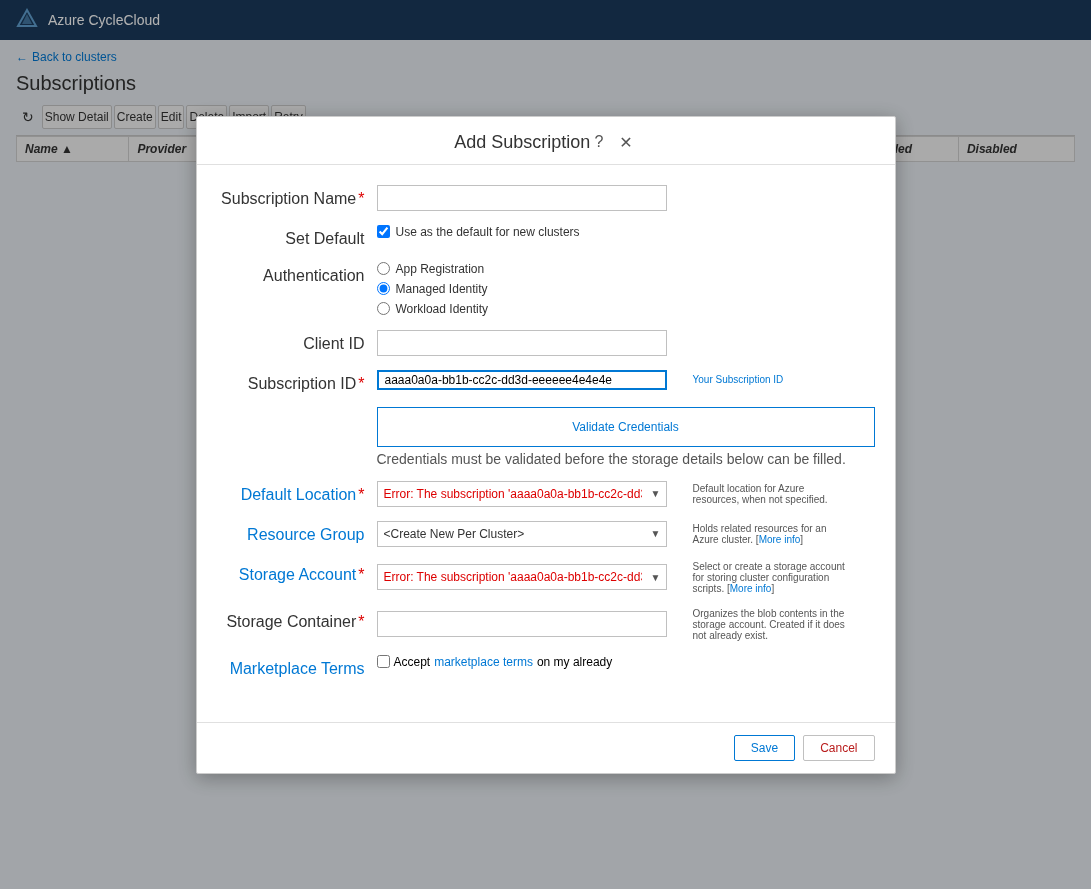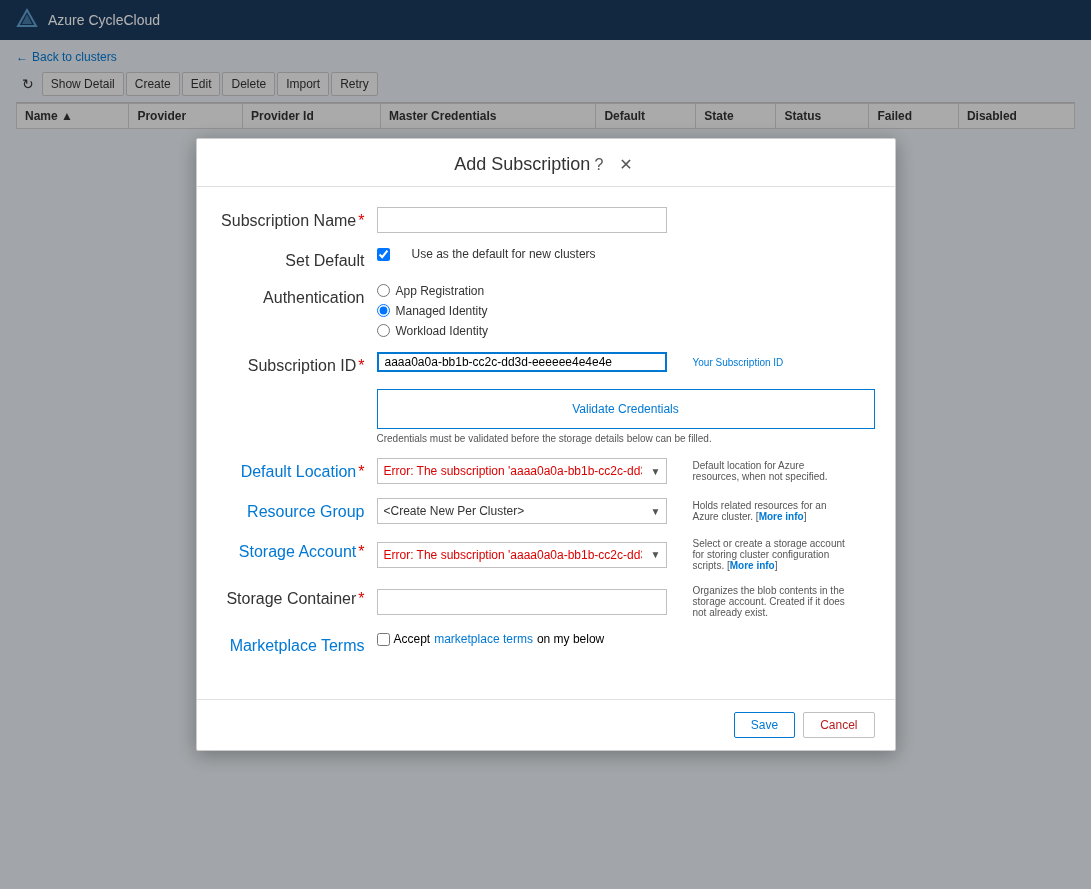--- a/index.html
+++ b/index.html
@@ -48,21 +48,21 @@
       display: flex;
       align-items: center;
       gap: 2px;
       border-bottom: 1px solid #c8c8c8;
       padding-bottom: 6px;
       margin-bottom: 0;
     }
     .toolbar-btn {
       background: #f4f4f4;
       border: 1px solid #c8c8c8;
-      padding: 4px 8px;
+      padding: 4px 2px;
       font-size: 12px;
       color: #333;
       cursor: pointer;
       border-radius: 2px;
     }
     .toolbar-refresh {
       background: none;
       border: none;
       font-size: 14px;
       cursor: pointer;
@@ -79,20 +79,21 @@
     }
     .data-table th {
       background: #f4f4f4;
       border: 1px solid #d0d0d0;
       padding: 5px 8px;
       text-align: left;
       font-weight: 600;
       color: #333;
       cursor: pointer;
       white-space: nowrap;
+      font-style: italic;
     }
 
     
     .modal-overlay {
       position: fixed;
       top: 0; left: 0; right: 0; bottom: 0;
       background: rgba(0,0,0,0.3);
       display: flex;
       align-items: center;
       justify-content: center;
@@ -206,22 +207,22 @@
       position: absolute;
       right: 6px;
       pointer-events: none;
       font-size: 10px;
       color: #555;
     }
 
     
     .checkbox-row {
       display: flex;
-      align-items: flex-end;
-      gap: 22px;
+      align-items: flex-start;
+      gap: 6px;
     }
     .checkbox-label {
       font-size: 12px;
       color: #333;
     }
 
     
     .radio-group {
       display: flex;
       flex-direction: column;
@@ -240,39 +241,38 @@
       background: white;
       border: 1px solid #0078d4;
       color: #0078d4;
       padding: 4px 12px;
       font-size: 12px;
       cursor: pointer;
       height: 40px;
     }
 
     .hint-text {
-      font-size: 10px;
+      font-size: 14px;
       color: #555;
       margin-top: 0;
     }
 
     
     .side-hint {
       margin-left: 16px;
       max-width: 160px;
       font-size: 10px;
       color: #0078d4;
     }
     .side-hint-text {
       color: #555;
     }
     .side-hint-link {
       color: #0078d4;
       text-decoration: none;
-      font-weight: bold;
     }
 
     
     .marketplace-row {
       display: flex;
       align-items: center;
       gap: 4px;
       font-size: 12px;
     }
     .marketplace-link {
@@ -339,20 +339,21 @@
   </span>
   <span class="topbar-title">Azure CycleCloud</span>
 </div>
 
 <div class="page-content">
   <a class="back-link">
     <span>←</span>
     <span>Back to clusters</span>
   </a>
 
+  <h1 class="page-title">Subscriptions</h1>
 
   <div class="toolbar">
     <button class="toolbar-refresh">↻</button>
     <button class="toolbar-btn">Show Detail</button>
     <button class="toolbar-btn">Create</button>
     <button class="toolbar-btn">Edit</button>
     <button class="toolbar-btn">Delete</button>
     <button class="toolbar-btn">Import</button>
     <button class="toolbar-btn">Retry</button>
   </div>
@@ -420,20 +421,26 @@
               <span>Managed Identity</span>
             </div>
             <div class="radio-row">
               <input type="radio" name="auth" value="Workload Identity" style="">
               <span>Workload Identity</span>
             </div>
           </div>
         </div>
       </div>
 
+      <div class="form-row">
+        <div class="form-label">Client ID</div>
+        <div class="form-field">
+          <input type="text" class="form-input" style="">
+        </div>
+      </div>
 
       <div class="form-row">
         <div class="form-label form-label-required">Subscription ID</div>
         <div class="form-field">
           <div class="form-field-row">
             <input type="text" class="subscription-id-input" value="aaaa0a0a-bb1b-cc2c-dd3d-eeeeee4e4e4e" style="">
             <span class="side-hint">Your Subscription ID</span>
           </div>
         </div>
       </div>
@@ -505,21 +512,21 @@
         </div>
       </div>
 
       <div class="form-row">
         <div class="form-label form-label-blue">Marketplace Terms</div>
         <div class="form-field">
           <div class="marketplace-row">
             <input type="checkbox" style="">
             <span>Accept </span>
             <a class="marketplace-link">marketplace terms</a>
-            <span> on my below</span>
+            <span> on my already</span>
           </div>
         </div>
       </div>
 
     </div>
 
     <div class="modal-footer">
       <button class="footer-btn footer-btn-save">Save</button>
       <button class="footer-btn footer-btn-cancel">Cancel</button>
     </div>

